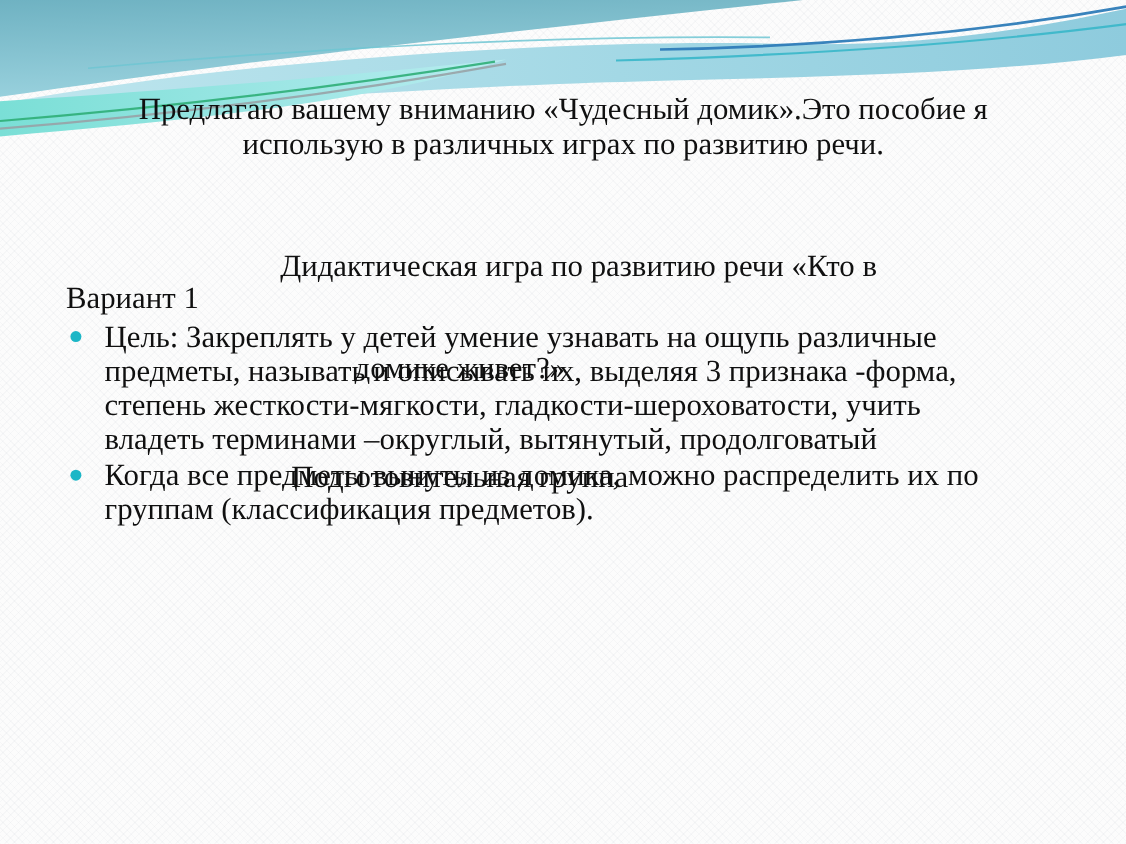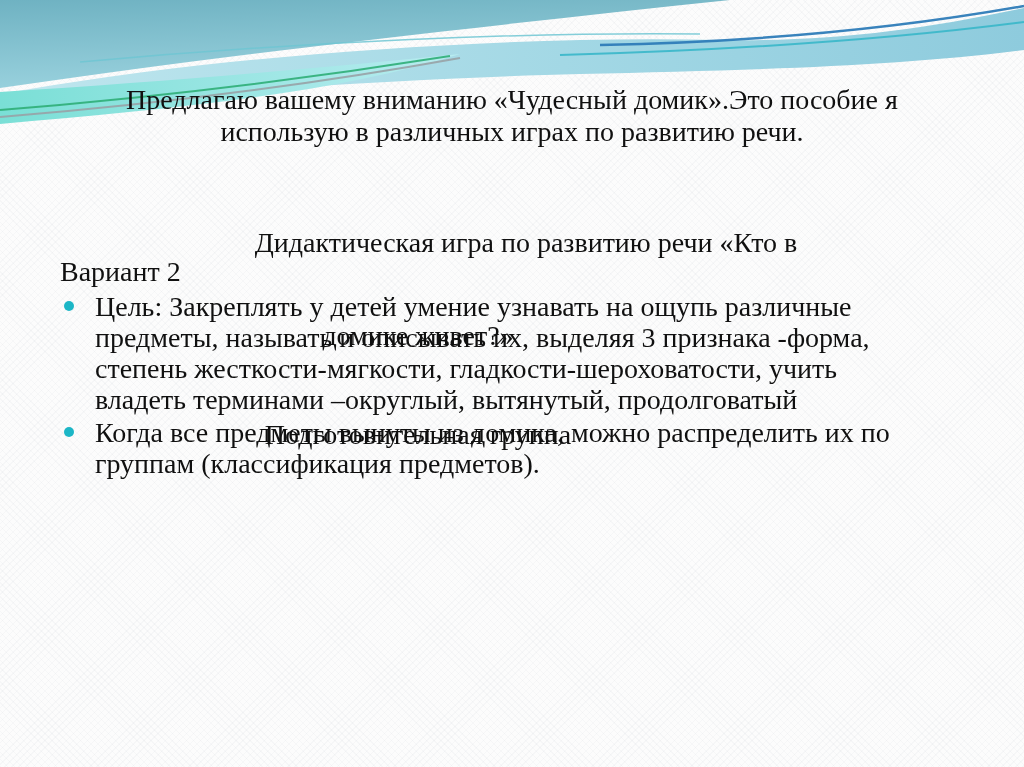--- a/index.html
+++ b/index.html
@@ -71,21 +71,21 @@
 
 <div class="txt slide-title">Предлагаю вашему вниманию «Чудесный домик».Это пособие я
 использую в различных играх по развитию речи.</div>
 
 <div class="txt heading-block">
   <div class="heading-l1">Дидактическая игра по развитию речи «Кто в</div>
   <div>домике живет?»</div>
   <div class="subheading">Подготовительная группа</div>
 </div>
 
-<div class="txt variant">Вариант 2</div>
+<div class="txt variant">Вариант 1</div>
 
 <ul class="bullet-list">
   <li class="bullet-item">
     <span class="bullet-dot" style="background: rgb(28, 182, 198);"></span>
     <span class="bullet-text">Цель: Закреплять у детей умение узнавать на ощупь различные
 предметы, называть и описывать их, выделяя 3 признака -форма,
 степень жесткости-мягкости, гладкости-шероховатости, учить
 владеть терминами –округлый, вытянутый, продолговатый</span>
   </li>
   <li class="bullet-item">

